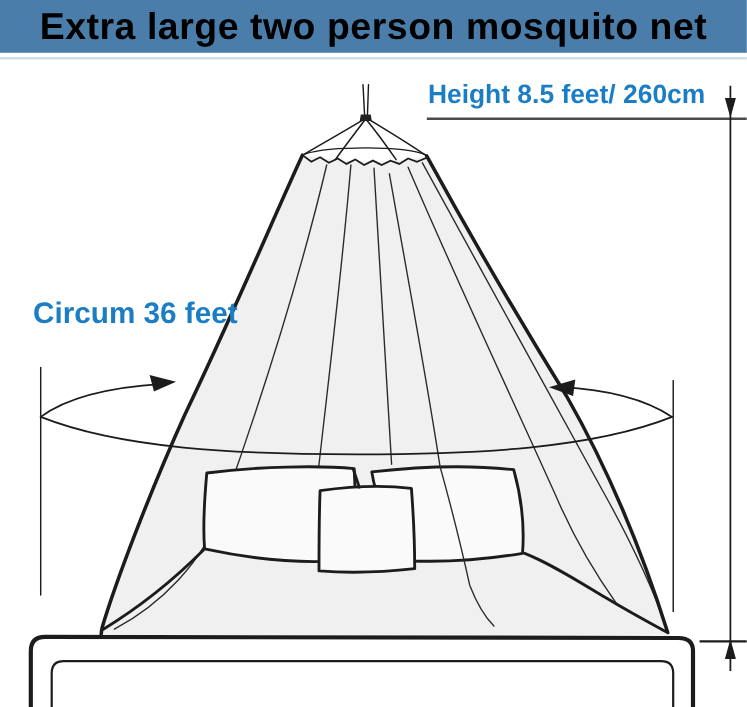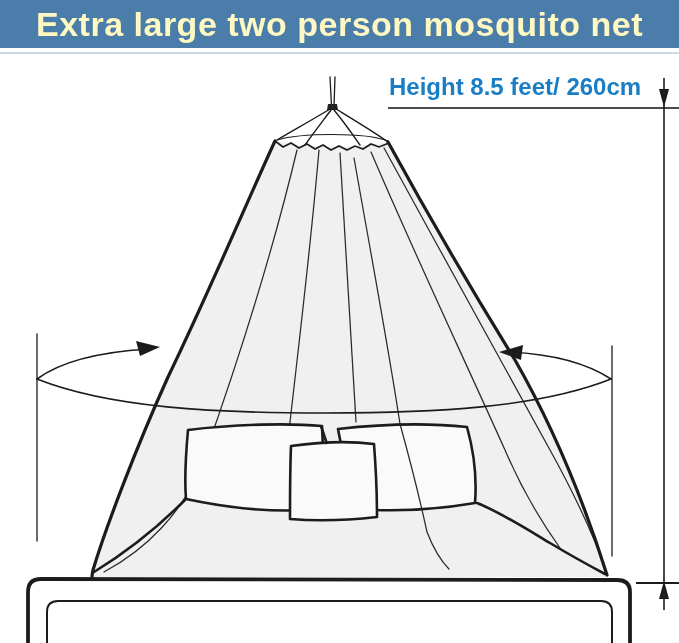--- a/index.html
+++ b/index.html
@@ -9,21 +9,21 @@
     background:#ffffff;
     overflow:hidden;
     font-family:"Liberation Sans", sans-serif;
   }
   .banner{
     position:absolute;left:0;top:0;width:679px;height:48px;
     background:#4a7da9;
     display:flex;align-items:center;justify-content:center;
   }
   .banner span{
-    color:#fef9c3;font-size:34px;font-weight:bold;letter-spacing:0.5px;
+    color:#000000;font-size:34px;font-weight:bold;letter-spacing:0.5px;
     white-space:nowrap;
   }
   .banner-shadow{
     position:absolute;left:0;top:52px;width:679px;height:2px;
     background:#cbdae7;
   }
   .illustration{position:absolute;left:0;top:0;}
   .dim-label{
     position:absolute;
     color:#1b7ec5;font-weight:bold;white-space:nowrap;
@@ -122,15 +122,16 @@
       <path stroke-width="1.6" d="M664,78 L664,610"></path>
       <polygon fill="#1c1c1c" stroke="none" points="664,107 659,89 669,89"></polygon>
       <polygon fill="#1c1c1c" stroke="none" points="664,581 659,599 669,599"></polygon>
       <path stroke-width="2" d="M636,583 L679,583"></path>
     </g>
   </svg>
 
   <div class="dim-label height-label">Height 8.5 feet/ 260cm</div>
 
   <div class="dim-label circum-label">
+    <div>Circum 36 feet</div>
   </div>
 
 </div>
 
 </body></html>

